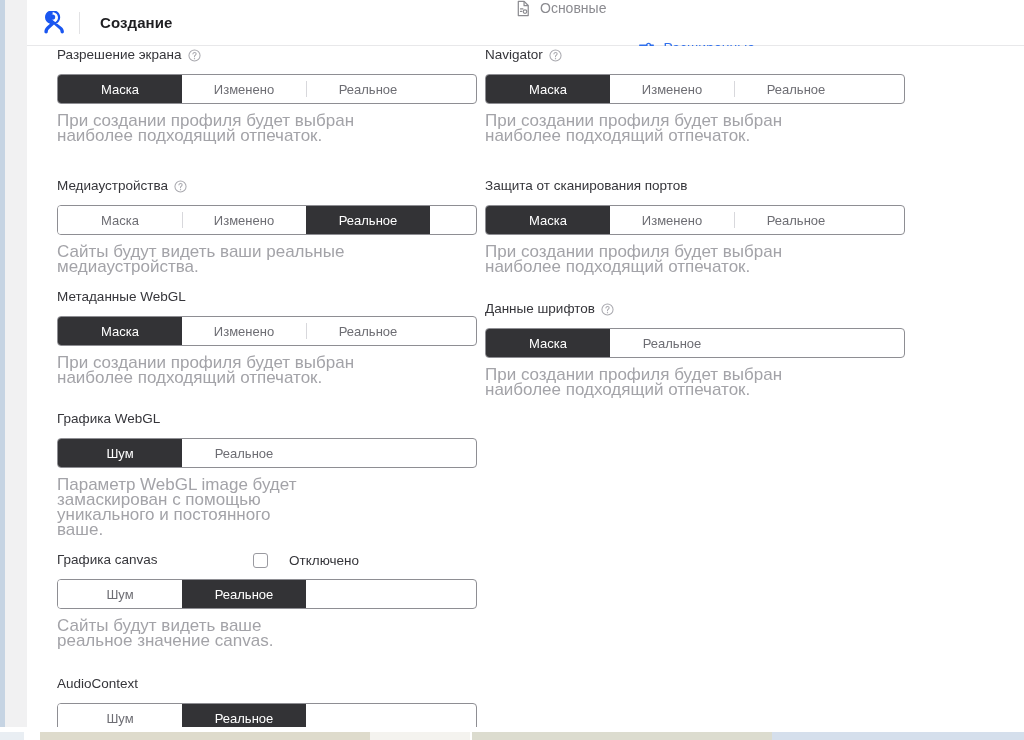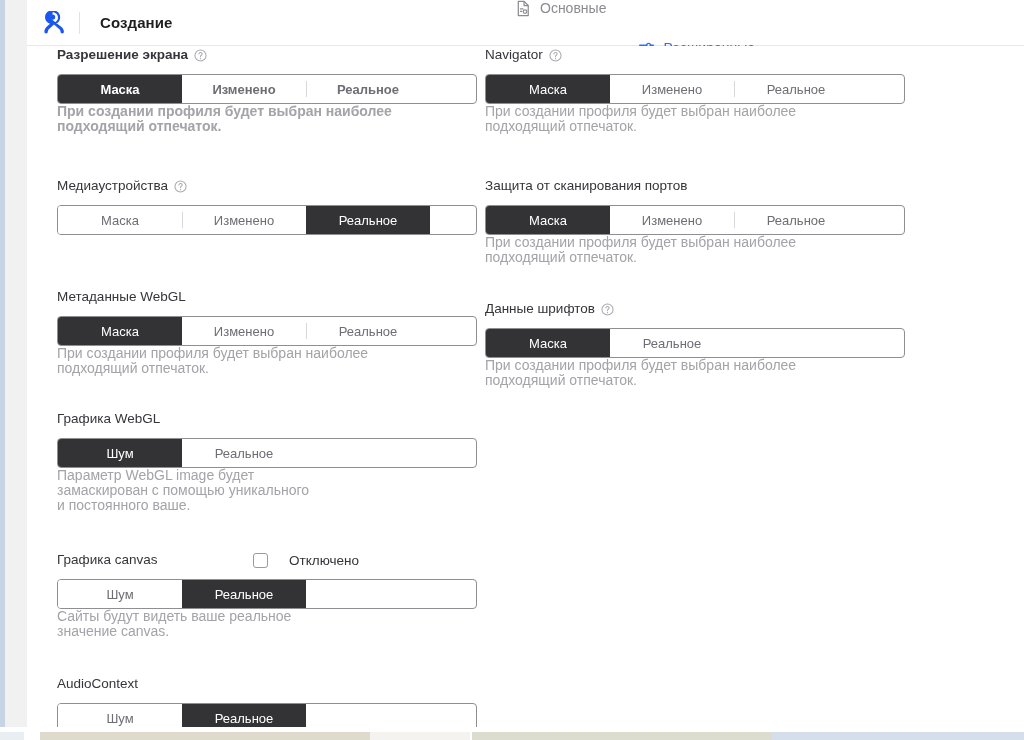--- a/index.html
+++ b/index.html
@@ -205,21 +205,22 @@
   
   .seg-ctl .seg-item.div-left::before {
     content: "";
     position: absolute;
     left: 0; top: 6px; bottom: 6px;
     width: 1px;
     background: #d8d8dc;
   }
 
   .hint {
-    font-size: 14px;
+    margin-top: 9px;
+    font-size: 17px;
     line-height: 15px;
     color: #a3a3a8;
     max-width: 372px;
   }
   .hint.narrow { max-width: 262px; }
 </style>
 </head>
 <body>
 
 <div id="app">
@@ -263,21 +264,21 @@
             <circle cx="6" cy="12.4" r="2" fill="none" stroke="#2f6fec" stroke-width="1.5"></circle>
           </svg>
           <span>Расширенные</span>
         </div>
 
       </div>
     </div>
 
     <div class="content">
       <div class="col col-left" id="col-left">
-          <div class="field" style="position: absolute; top: 0px; left: 0px; width: 420px; font-weight: bold;">
+          <div class="field" style="position: absolute; top: 0px; left: 0px; width: 420px;">
             <div class="field-head">
               <span class="field-label">Разрешение экрана</span>
               <svg class="help-icon" viewBox="0 0 14 14">
                 <circle cx="7" cy="7" r="6" fill="none" stroke="#a9a9af" stroke-width="1.1"></circle>
                 <path d="M5.3 5.3c.1-1 .8-1.6 1.8-1.6 1 0 1.7.6 1.7 1.5 0 .7-.3 1-1 1.5-.6.4-.8.7-.8 1.3v.3" fill="none" stroke="#a9a9af" stroke-width="1.1" stroke-linecap="round"></path>
                 <circle cx="7" cy="10.4" r=".75" fill="#a9a9af"></circle>
               </svg>
             </div>
             <div class="seg-ctl">
               <div class="seg-item on">Маска</div>
@@ -293,20 +294,21 @@
                 <circle cx="7" cy="7" r="6" fill="none" stroke="#a9a9af" stroke-width="1.1"></circle>
                 <path d="M5.3 5.3c.1-1 .8-1.6 1.8-1.6 1 0 1.7.6 1.7 1.5 0 .7-.3 1-1 1.5-.6.4-.8.7-.8 1.3v.3" fill="none" stroke="#a9a9af" stroke-width="1.1" stroke-linecap="round"></path>
                 <circle cx="7" cy="10.4" r=".75" fill="#a9a9af"></circle>
               </svg>
             </div>
             <div class="seg-ctl">
               <div class="seg-item">Маска</div>
               <div class="seg-item div-left">Изменено</div>
               <div class="seg-item on">Реальное</div>
             </div>
+            <div class="hint">Сайты будут видеть ваши реальные медиаустройства.</div>
           </div>
           <div class="field" style="position: absolute; top: 242px; left: 0px; width: 420px;">
             <div class="field-head">
               <span class="field-label">Метаданные WebGL</span>
             </div>
             <div class="seg-ctl">
               <div class="seg-item on">Маска</div>
               <div class="seg-item">Изменено</div>
               <div class="seg-item div-left">Реальное</div>
             </div>

